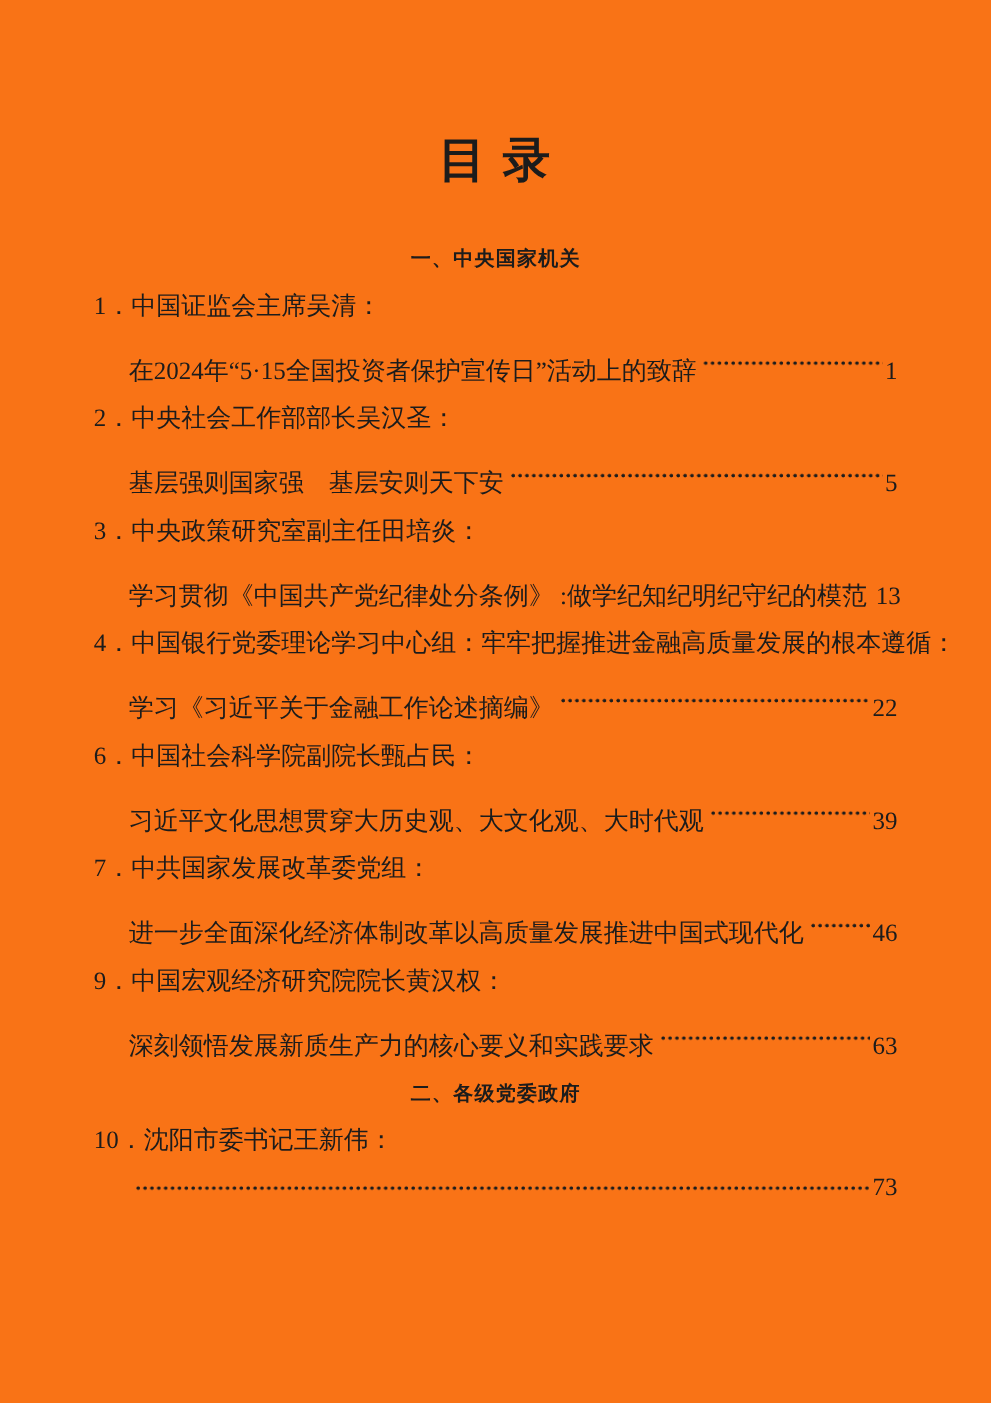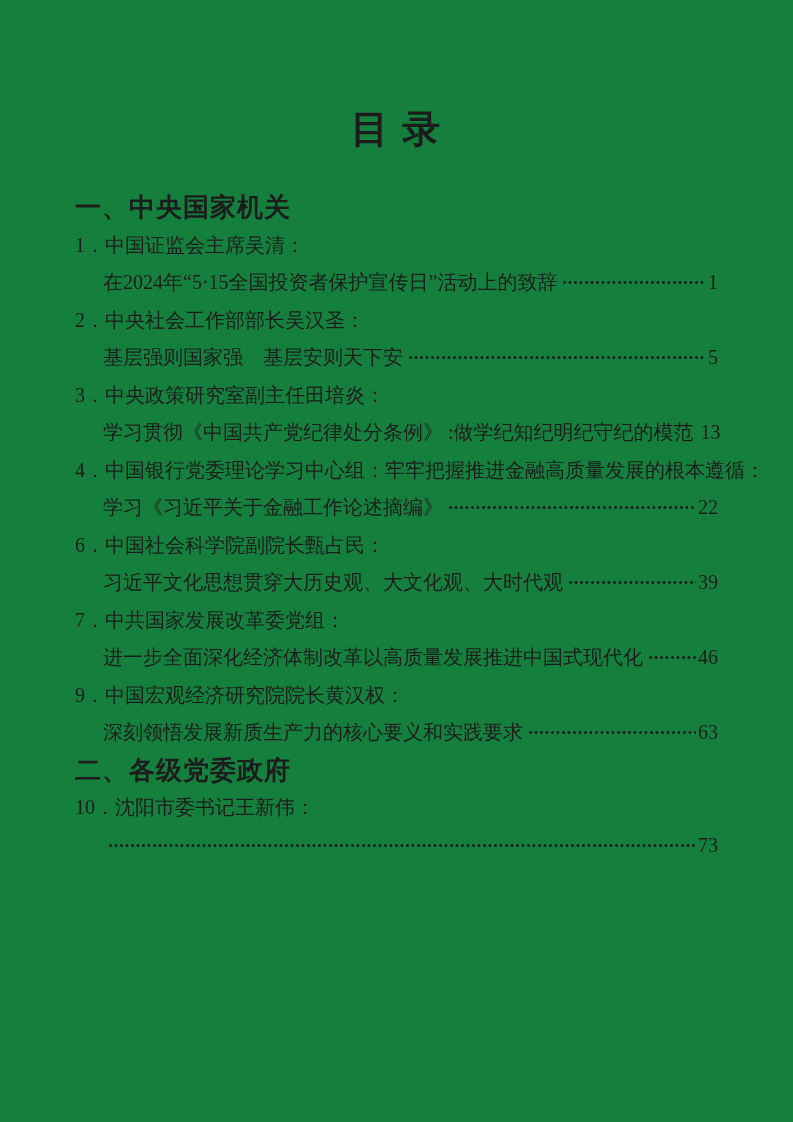--- a/index.html
+++ b/index.html
@@ -6,21 +6,21 @@
   html, body {
     margin: 0;
     padding: 0;
     background: #ffffff;
   }
   .page {
     position: relative;
     width: 793px;
     height: 1122px;
     box-sizing: border-box;
-    background: #15803d;
+    background: #f97316;
     padding: 106px 75px 0 75px;
     color: #1c1c1c;
     font-family: "Liberation Serif", "DejaVu Serif", serif;
     overflow: hidden;
   }
   .doc-title {
     margin: 0;
     text-align: center;
     font-size: 38px;
     line-height: 46px;
@@ -28,41 +28,43 @@
     letter-spacing: 2px;
     font-family: "Liberation Serif", "DejaVu Serif", serif;
   }
   .toc {
     margin-top: 37px;
     font-size: 20px;
   }
   .section-heading {
     font-family: "Liberation Sans", "DejaVu Sans", sans-serif;
     font-weight: 700;
-    font-size: 26px;
+    font-size: 16px;
     line-height: 37.5px;
+    text-align: center;
     letter-spacing: 1px;
   }
   .entry-line1 {
     line-height: 37.5px;
     white-space: nowrap;
   }
   .entry-num {
     display: inline-block;
     min-width: 28px;
   }
   .entry-line2 {
     display: flex;
     align-items: baseline;
     line-height: 37.5px;
     padding-left: 28px;
   }
   .subtitle {
     white-space: nowrap;
     flex: 0 0 auto;
+    margin-top: 15px;
   }
   .dot-leader {
     flex: 1 1 auto;
     align-self: center;
     height: 5px;
     margin: 0 2px 0 5px;
     background-image: radial-gradient(circle at 2.5px 2.5px, #1c1c1c 1.2px, rgba(0,0,0,0) 1.6px);
     background-size: 5.5px 5px;
     background-repeat: repeat-x;
     background-position: left center;

